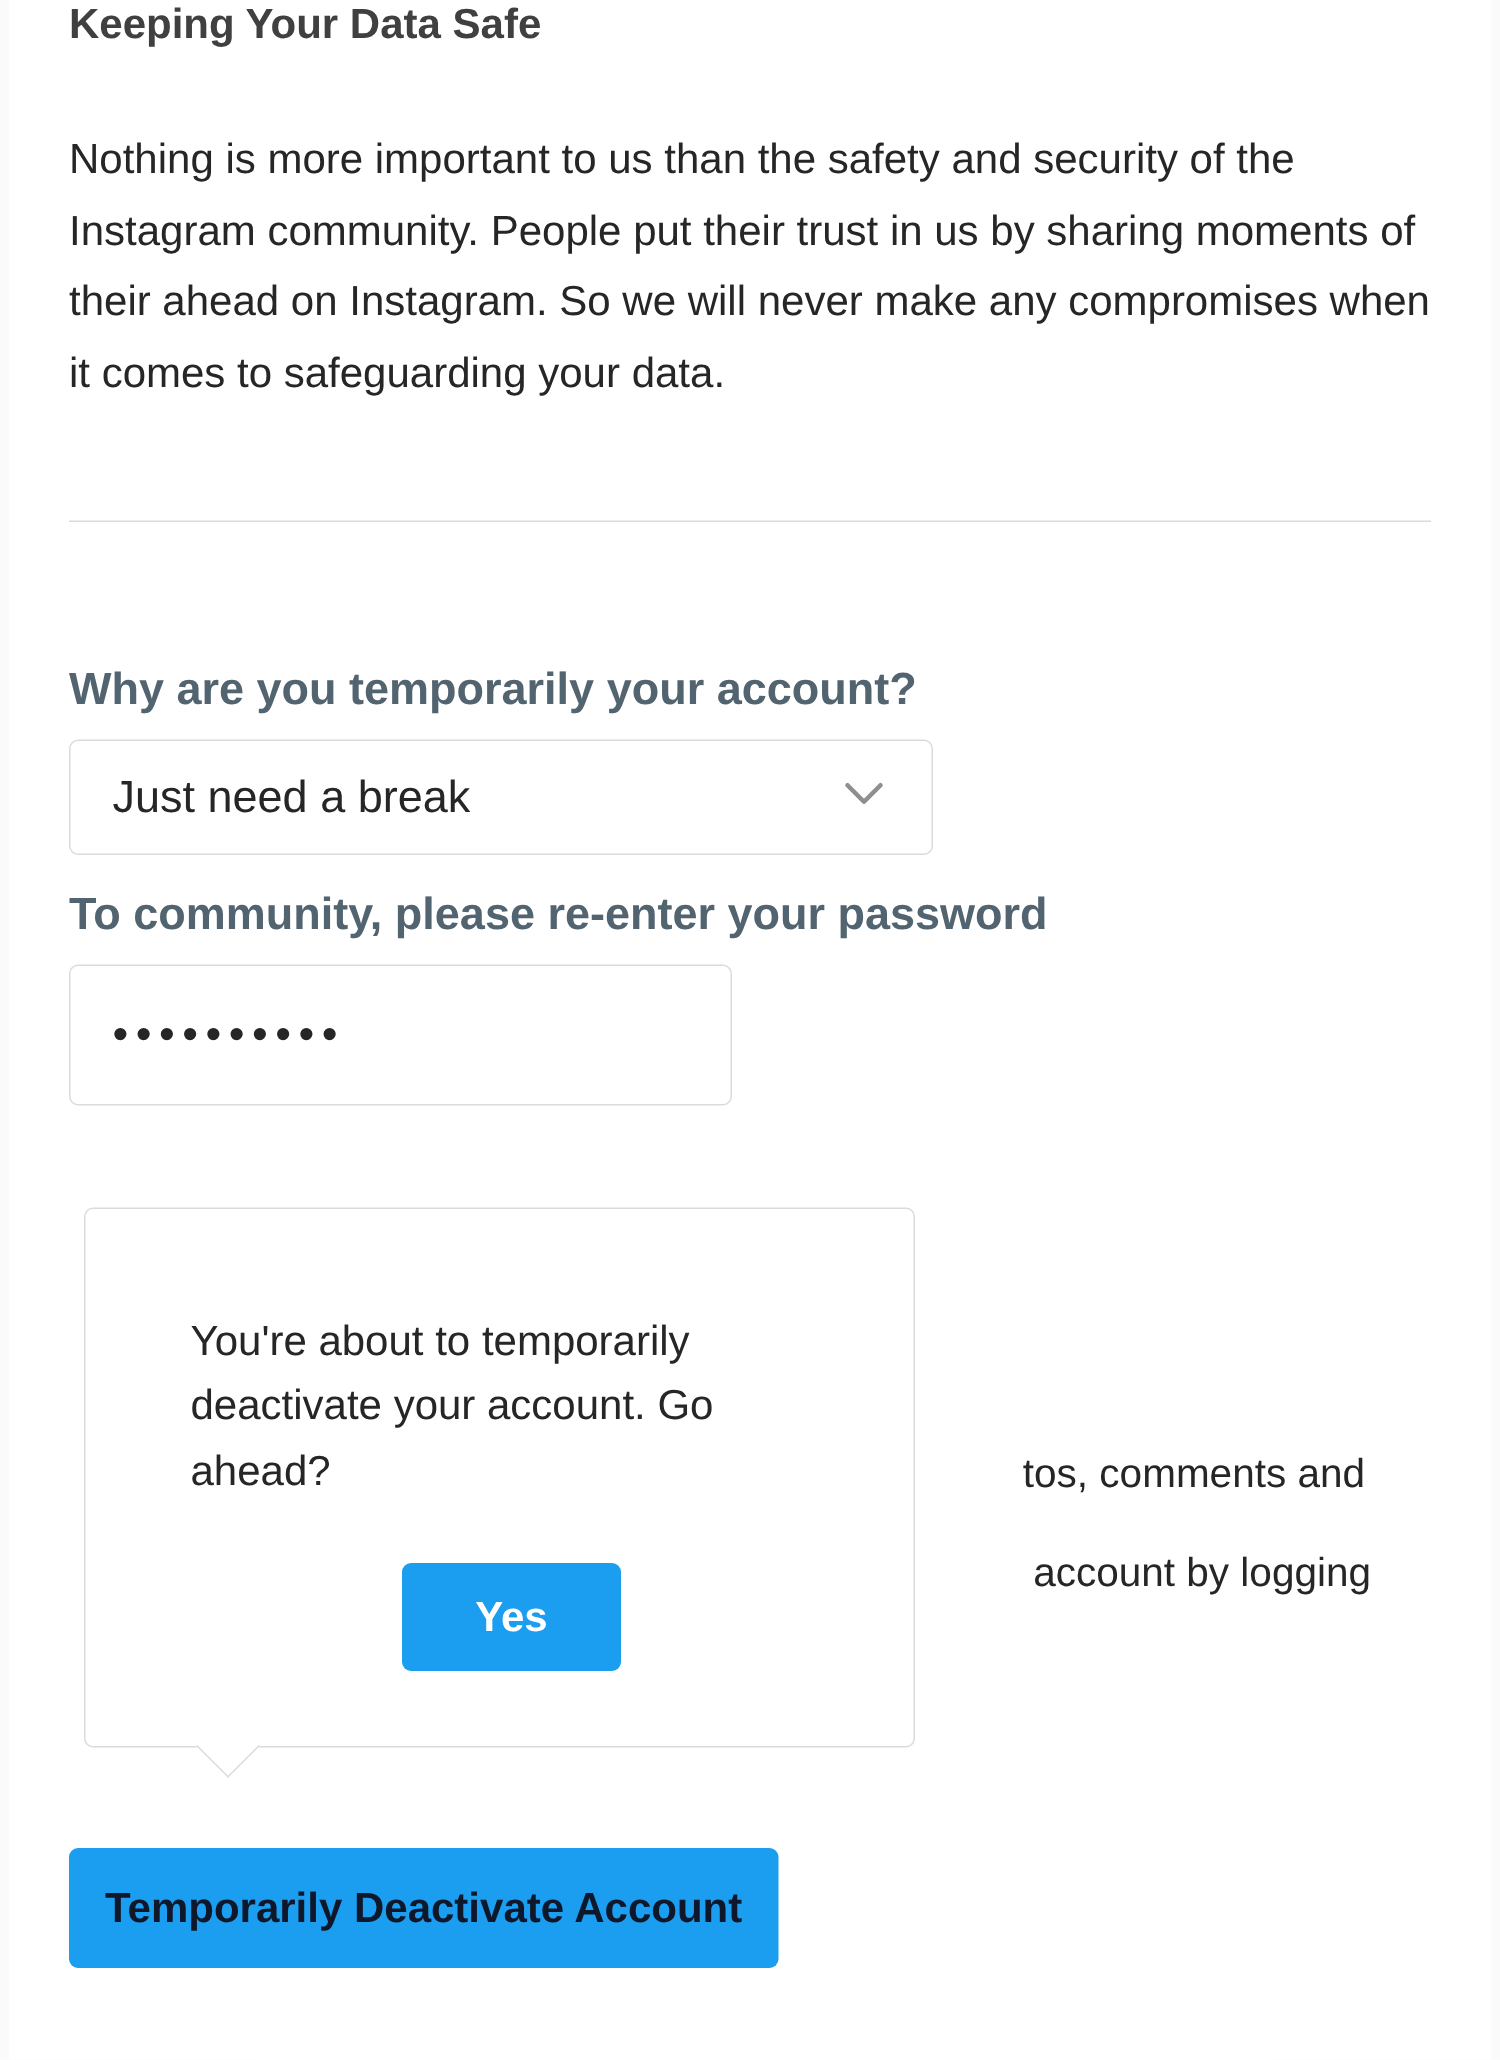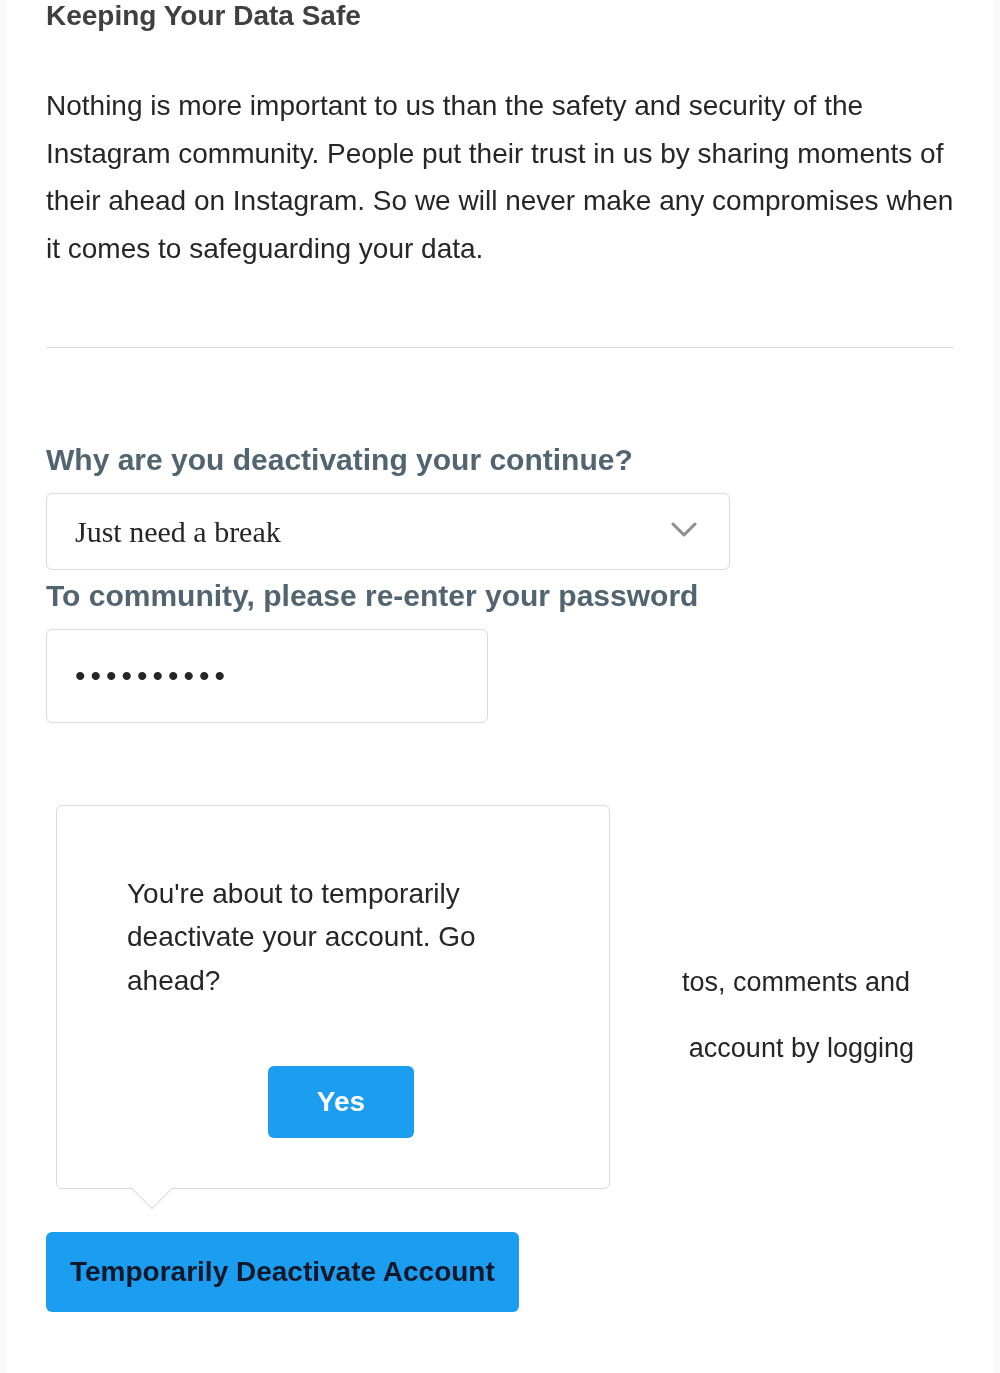--- a/index.html
+++ b/index.html
@@ -40,24 +40,23 @@
       padding-top: 95px;
     }
     .form-label {
       font-size: 30px;
       font-weight: 600;
       color: #536471;
       margin-bottom: 16px;
     }
     .select-wrapper {
       position: relative;
-      width: 684px;
+      width: 576px;
       margin-top: 14px;
-      margin-bottom: 9px;
-      font-family: Liberation Serif, serif;
+      margin-bottom: 23px;
     }
     .select-box {
       width: 100%;
       height: 77px;
       border: 1px solid #dbdbdb;
       border-radius: 6px;
       background: #ffffff;
       display: flex;
       align-items: center;
       padding: 0 28px;
@@ -116,21 +115,21 @@
       background: #ffffff;
       border: 1px solid #dbdbdb;
       border-radius: 6px;
       padding: 66px 70px 50px 70px;
       z-index: 10;
     }
     .confirm-text {
       font-size: 28px;
       line-height: 1.55;
       color: #262626;
-      margin-bottom: 64px;
+      margin-bottom: 40px;
     }
     .confirm-buttons {
       display: flex;
       gap: 28px;
       justify-content: center;
       margin-left: 16px;
     }
     .confirm-btn {
       width: 146px;
       height: 72px;
@@ -167,21 +166,21 @@
 <body>
 
 <div class="main-container">
 
   <h2 class="section-heading">Keeping Your Data Safe</h2>
 
   <p class="section-body">Nothing is more important to us than the safety and security of the Instagram community. People put their trust in us by sharing moments of their ahead on Instagram. So we will never make any compromises when it comes to safeguarding your data.</p>
 
   <div class="form-section">
 
-    <div class="form-label">Why are you deactivating your continue?</div>
+    <div class="form-label">Why are you temporarily your account?</div>
 
     <div class="select-wrapper">
       <div class="select-box">
         <span class="select-value">Just need a break</span>
         <span class="chevron">
           <svg width="26" height="16" viewBox="0 0 26 16" fill="none">
             <path d="M2 2 L13 13 L24 2" stroke="#8e8e8e" stroke-width="3" stroke-linecap="round" stroke-linejoin="round" fill="none"></path>
           </svg>
         </span>
       </div>

